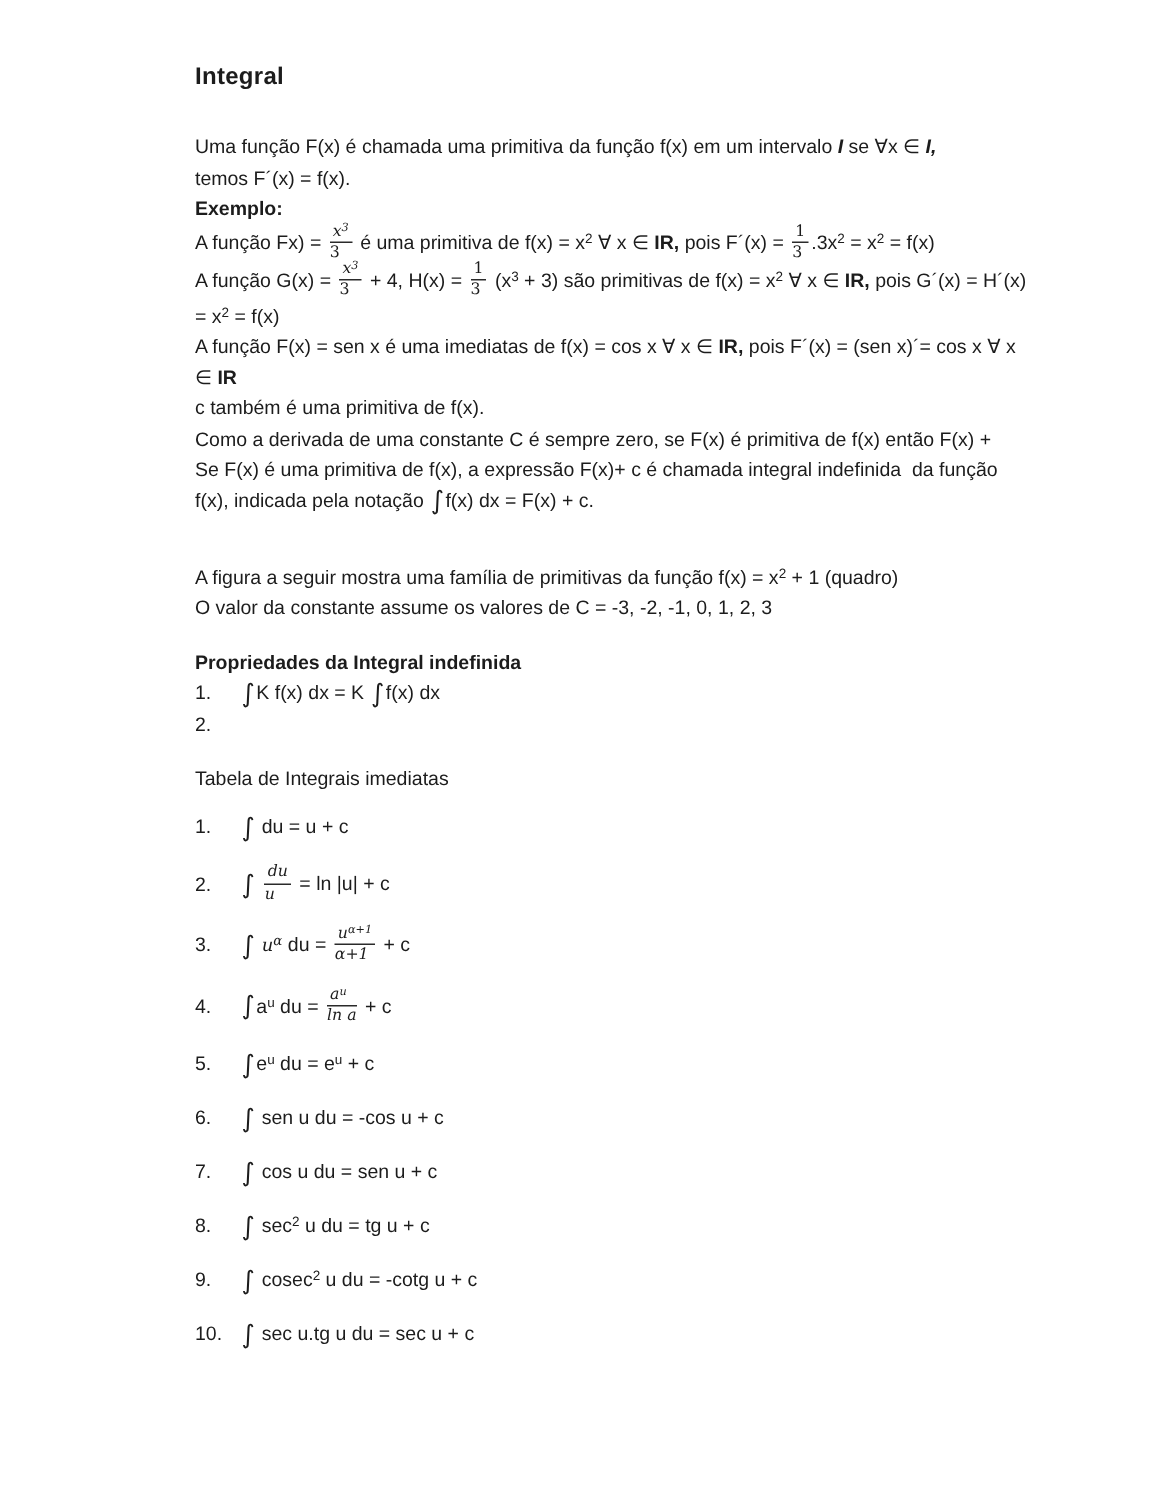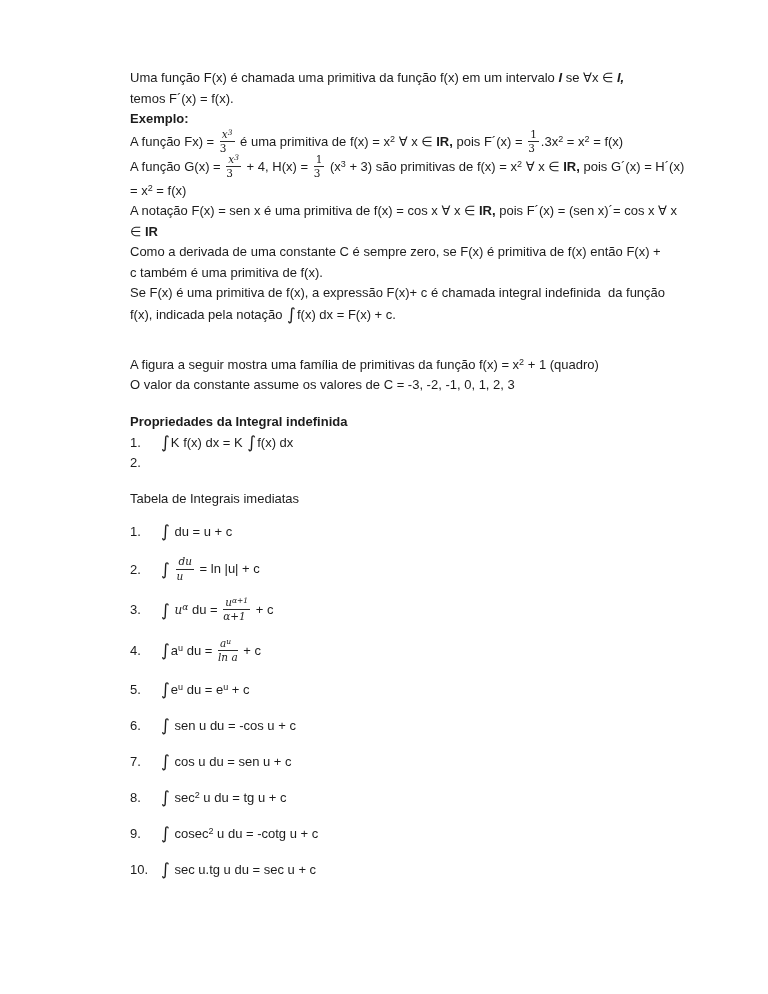--- a/index.html
+++ b/index.html
@@ -41,32 +41,33 @@
   .properties-heading  { margin-top: 16px; }
   .properties-list     { }
   .table-title         { margin-top: 15px; }
   .integrals-list      { margin-top: 12px; }
   .integrals-list .li  { margin-bottom: 15px; }
 </style>
 </head>
 <body>
 
 <div class="page">
+  <div class="doc-title">Integral</div>
   <div id="doc-content">
       <div class="block intro-paragraph">
         <div class="line"><span class="tx">Uma função F(x) é chamada uma primitiva da função f(x) em um intervalo </span><span class="bi">I</span><span class="tx"> se ∀x ∈ </span><span class="bi">I,</span></div>
         <div class="line"><span class="tx">temos F´(x) = f(x).</span></div>
         <div class="line"><span class="b">Exemplo:</span></div>
         <div class="line"><span class="tx">A função Fx) = </span><span class="frac"><span class="num"><span class="m">x</span><sup>3</sup></span><span class="den"><span class="tx">3</span></span></span><span class="tx"> é uma primitiva de f(x) = x</span><sup>2</sup><span class="tx"> ∀ x ∈ </span><span class="b">IR,</span><span class="tx"> pois F´(x) = </span><span class="frac"><span class="num"><span class="tx">1</span></span><span class="den"><span class="tx">3</span></span></span><span class="tx">.3x</span><sup>2</sup><span class="tx"> = x</span><sup>2</sup><span class="tx"> = f(x)</span></div>
         <div class="line"><span class="tx">A função G(x) = </span><span class="frac"><span class="num"><span class="m">x</span><sup>3</sup></span><span class="den"><span class="tx">3</span></span></span><span class="tx"> + 4, H(x) = </span><span class="frac"><span class="num"><span class="tx">1</span></span><span class="den"><span class="tx">3</span></span></span><span class="tx"> (x</span><sup>3</sup><span class="tx"> + 3) são primitivas de f(x) = x</span><sup>2</sup><span class="tx"> ∀ x ∈ </span><span class="b">IR,</span><span class="tx"> pois G´(x) = H´(x)</span></div>
         <div class="line"><span class="tx">= x</span><sup>2</sup><span class="tx"> = f(x)</span></div>
-        <div class="line"><span class="tx">A notação F(x) = sen x é uma primitiva de f(x) = cos x ∀ x ∈ </span><span class="b">IR,</span><span class="tx"> pois F´(x) = (sen x)´= cos x ∀ x</span></div>
+        <div class="line"><span class="tx">A função F(x) = sen x é uma imediatas de f(x) = cos x ∀ x ∈ </span><span class="b">IR,</span><span class="tx"> pois F´(x) = (sen x)´= cos x ∀ x</span></div>
         <div class="line"><span class="tx">∈ </span><span class="b">IR</span></div>
+        <div class="line"><span class="tx">c também é uma primitiva de f(x).</span></div>
         <div class="line"><span class="tx">Como a derivada de uma constante C é sempre zero, se F(x) é primitiva de f(x) então F(x) +</span></div>
-        <div class="line"><span class="tx">c também é uma primitiva de f(x).</span></div>
         <div class="line"><span class="tx">Se F(x) é uma primitiva de f(x), a expressão F(x)+ c é chamada integral indefinida  da função</span></div>
         <div class="line"><span class="tx">f(x), indicada pela notação </span><span class="int">∫</span><span class="tx">f(x) dx = F(x) + c.</span></div>
       </div>
       <div class="block figure-paragraph">
         <div class="line"><span class="tx">A figura a seguir mostra uma família de primitivas da função f(x) = x</span><sup>2</sup><span class="tx"> + 1 (quadro)</span></div>
         <div class="line"><span class="tx">O valor da constante assume os valores de C = -3, -2, -1, 0, 1, 2, 3</span></div>
       </div>
       <div class="block properties-heading">
         <div class="line"><span class="b">Propriedades da Integral indefinida</span></div>
       </div>

